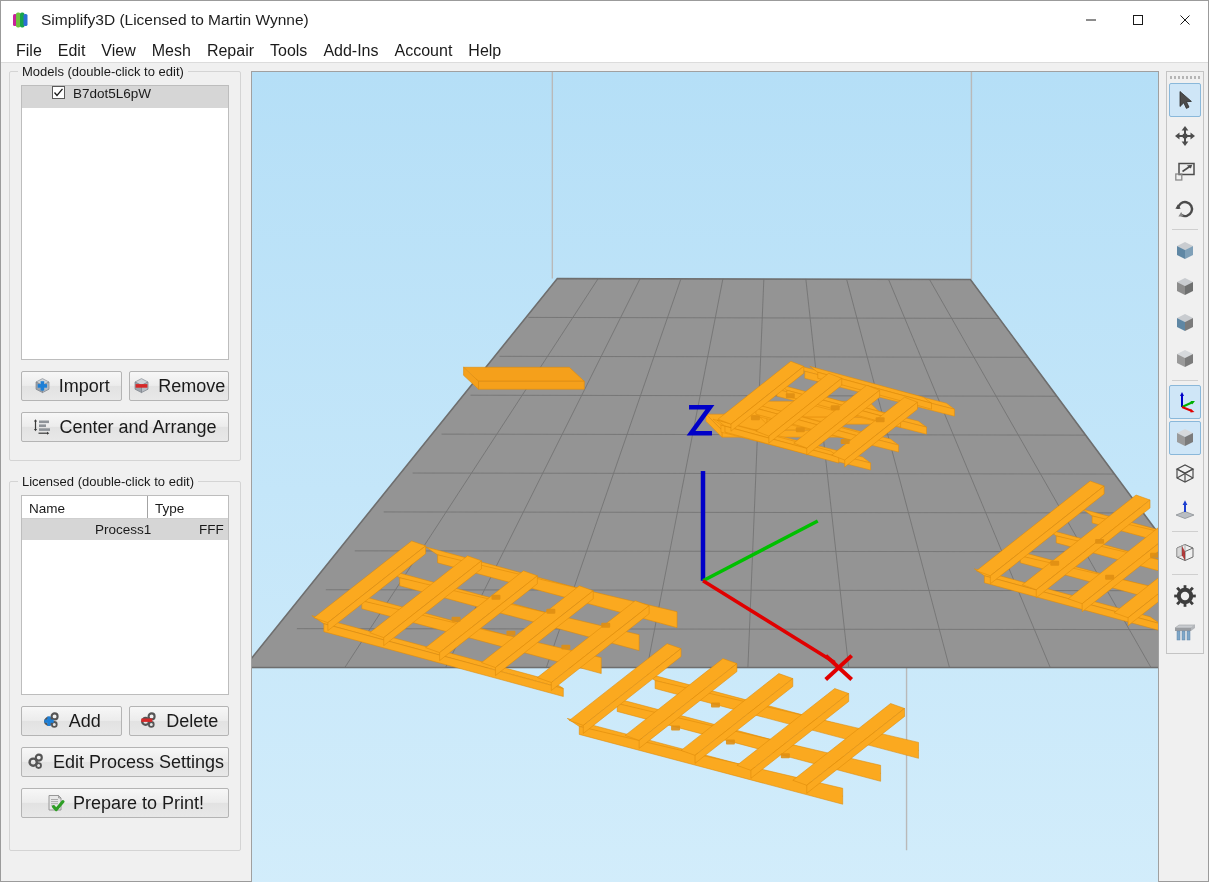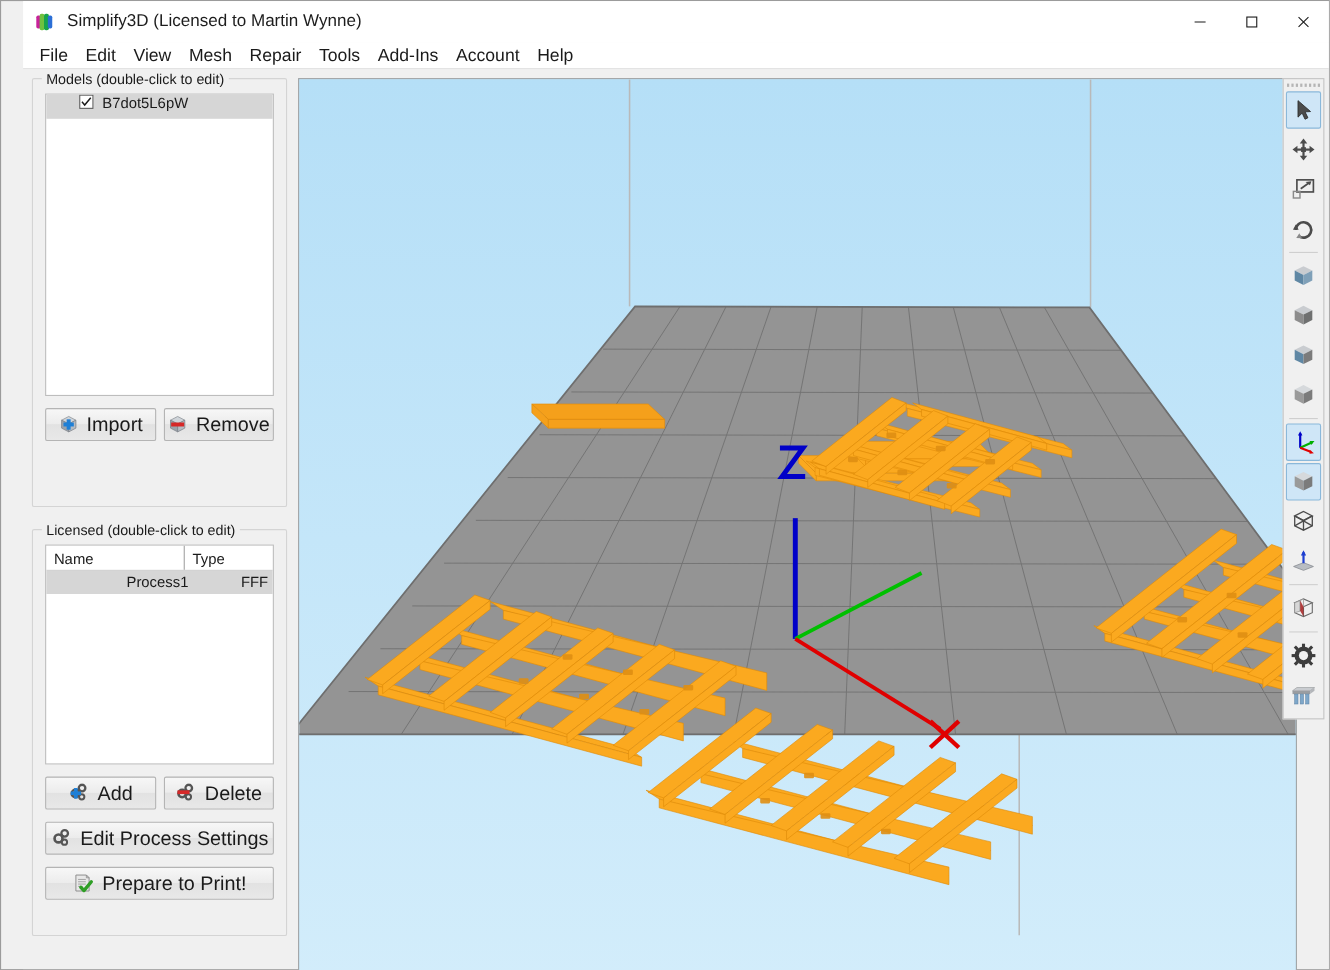--- a/index.html
+++ b/index.html
@@ -7,21 +7,21 @@
     width: 1209px; height: 882px;
     font-family: "Liberation Sans", sans-serif;
     background: #ffffff;
     overflow: hidden;
   }
   .app-window {
     position: relative;
     width: 1209px; height: 882px;
     background: #f0f0f0;
     border: 1px solid #9b9b9b;
-    display: flex; flex-direction: column; padding-left: 20px;
+    display: flex; flex-direction: column;
   }
 
   
   .titlebar {
     height: 38px; flex: 0 0 38px;
     background: #ffffff;
     display: flex; align-items: center;
     position: relative;
   }
   .app-icon { margin-left: 11px; width: 18px; height: 18px; display:block; }
@@ -258,20 +258,33 @@
             <svg class="ico" width="19" height="18" viewBox="0 0 19 18">
               <polygon points="3,5 9.5,1.6 16,5 9.5,8.4" fill="#cfd4d9" stroke="#8b9097" stroke-width="0.7"></polygon>
               <polygon points="3,5 9.5,8.4 9.5,15.6 3,12.2" fill="#9ca3ab" stroke="#7b8189" stroke-width="0.7"></polygon>
               <polygon points="16,5 9.5,8.4 9.5,15.6 16,12.2" fill="#b6bcc3" stroke="#7b8189" stroke-width="0.7"></polygon>
               <rect x="3.6" y="7.1" width="11.8" height="3.6" fill="#d62828"></rect>
             </svg>
             <span>Remove</span>
           </div>
         </div>
 
+        <div class="btn wide">
+          <svg class="ico" width="19" height="16" viewBox="0 0 19 16">
+            <line x1="2.5" y1="1.5" x2="2.5" y2="11" stroke="#3a3a3a" stroke-width="1.2"></line>
+            <polygon points="2.5,0.3 0.9,2.6 4.1,2.6" fill="#3a3a3a"></polygon>
+            <polygon points="2.5,12.2 0.9,9.9 4.1,9.9" fill="#3a3a3a"></polygon>
+            <rect x="6" y="1.5" width="10" height="2.6" fill="#8e9398"></rect>
+            <rect x="6" y="5.4" width="7" height="2.6" fill="#8e9398"></rect>
+            <rect x="6" y="9.3" width="11" height="2.6" fill="#8e9398"></rect>
+            <line x1="5.5" y1="14.2" x2="15" y2="14.2" stroke="#3a3a3a" stroke-width="1.2"></line>
+            <polygon points="16.3,14.2 14,12.7 14,15.7" fill="#3a3a3a"></polygon>
+          </svg>
+          <span>Center and Arrange</span>
+        </div>
       </div>
 
       <div class="groupbox processes-group">
         <div class="gb-title">Licensed (double-click to edit)</div>
 
         <div class="proc-table">
           <div class="proc-head">
             <div class="th c-name">Name</div>
             <div class="th c-type">Type</div>
           </div>

